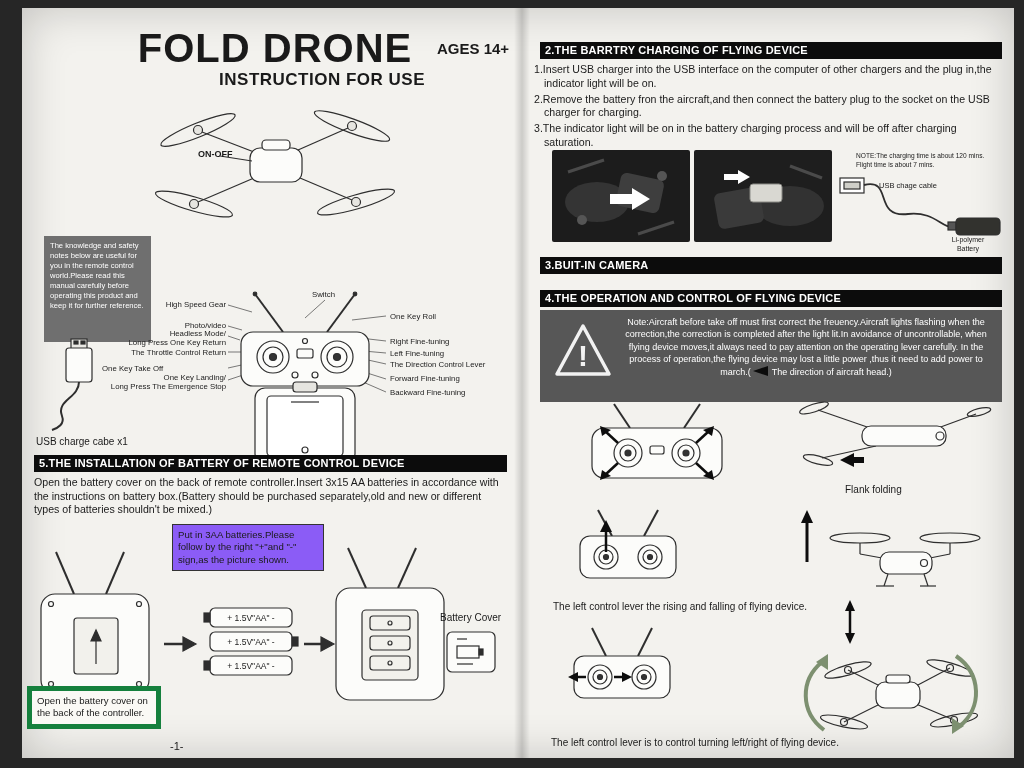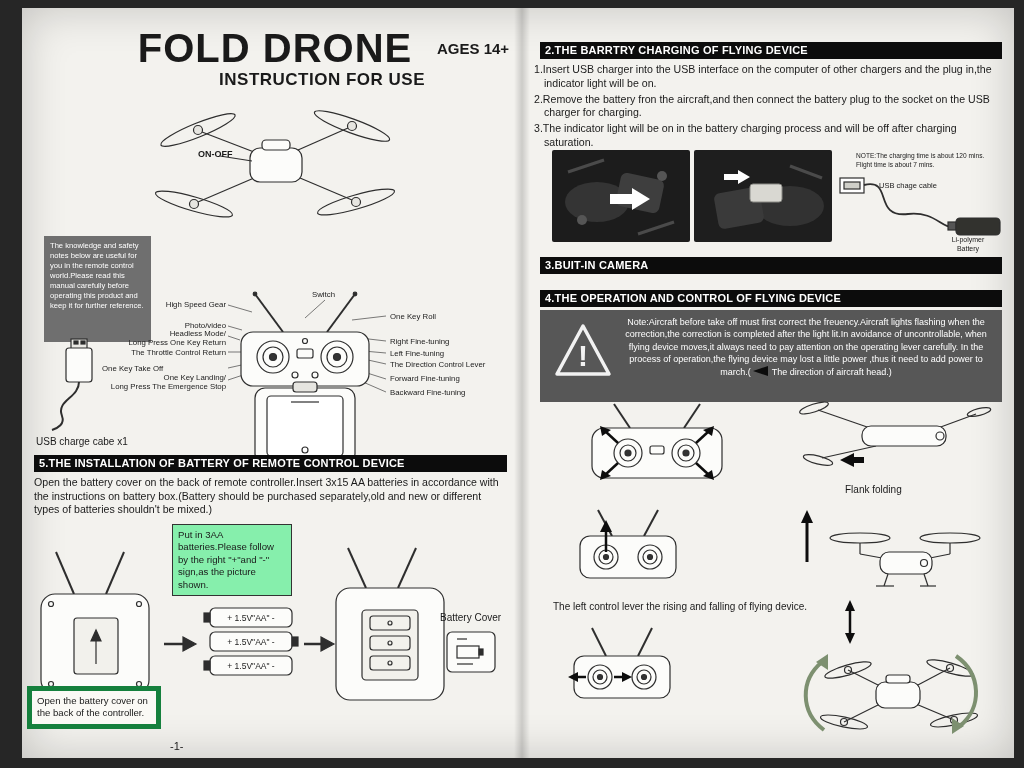--- a/index.html
+++ b/index.html
@@ -124,21 +124,21 @@
       <rect x="37" y="3" width="4" height="3" fill="#2e2e2e"></rect>
       <rect x="22" y="10" width="26" height="34" rx="3" class="inkfill"></rect>
       <path d="M35,44 C35,60 12,62 18,78 C21,86 14,90 8,92" stroke-width="2"></path>
     </g>
   </svg>
   <div class="abs" style="left:14px;top:428px;font-size:10px;">USB charge cabe x1</div>
 
   <div class="abs bar" style="left:12px;top:447px;width:473px;height:17px;">5.THE INSTALLATION OF BATTERY OF REMOTE CONTROL DEVICE</div>
   <div class="abs" style="left:12px;top:468px;width:474px;font-size:10.6px;line-height:1.28;">Open the battery cover on the back of remote controller.Insert 3x15 AA batteries in accordance with the instructions on battery box.(Battery should be purchased separately,old and new or different types of batteries shouldn't be mixed.)</div>
 
-  <div class="abs" style="left:150px;top:516px;width:120px;border:1px solid #333;padding:4px 5px;font-size:9.6px;line-height:1.3;background:#86efac;">Put in 3AA batteries.Please follow by the right "+"and "-" sign,as the picture shown.</div>
+  <div class="abs" style="left:150px;top:516px;width:152px;border:1px solid #333;padding:4px 5px;font-size:9.6px;line-height:1.3;background:#8b5cf6;">Put in 3AA batteries.Please follow by the right "+"and "-" sign,as the picture shown.</div>
 
   <svg class="abs" style="left:4px;top:538px;" width="420" height="168" viewBox="0 0 420 168">
     <g class="ink">
       <line x1="48" y1="48" x2="30" y2="6" stroke-width="2"></line>
       <line x1="80" y1="48" x2="98" y2="6" stroke-width="2"></line>
       <rect x="15" y="48" width="108" height="100" rx="14" class="inkfill"></rect>
       <rect x="48" y="72" width="44" height="56" rx="3" fill="#f2f1ec"></rect>
       <line x1="70" y1="118" x2="70" y2="92"></line>
       <polygon points="70,84 65,95 75,95" fill="#2e2e2e"></polygon>
       <circle cx="25" cy="58" r="2.5"></circle>
@@ -367,14 +367,15 @@
         <circle cx="162" cy="26" r="3.5"></circle>
       <circle cx="56" cy="80" r="3.5"></circle>
         <circle cx="166" cy="78" r="3.5"></circle>
     </g>
     <path d="M36,88 C12,70 12,38 34,20" fill="none" stroke="#7d9070" stroke-width="4"></path>
     <polygon points="40,12 28,20 40,28" fill="#7d9070"></polygon>
     <path d="M168,14 C194,32 194,66 172,84" fill="none" stroke="#7d9070" stroke-width="4"></path>
     <polygon points="164,76 176,84 164,92" fill="#7d9070"></polygon>
   </svg>
 
+  <div class="abs" style="left:529px;top:729px;font-size:10px;">The left control lever is to control turning left/right of flying device.</div>
 
 </div>
 
 </body></html>

